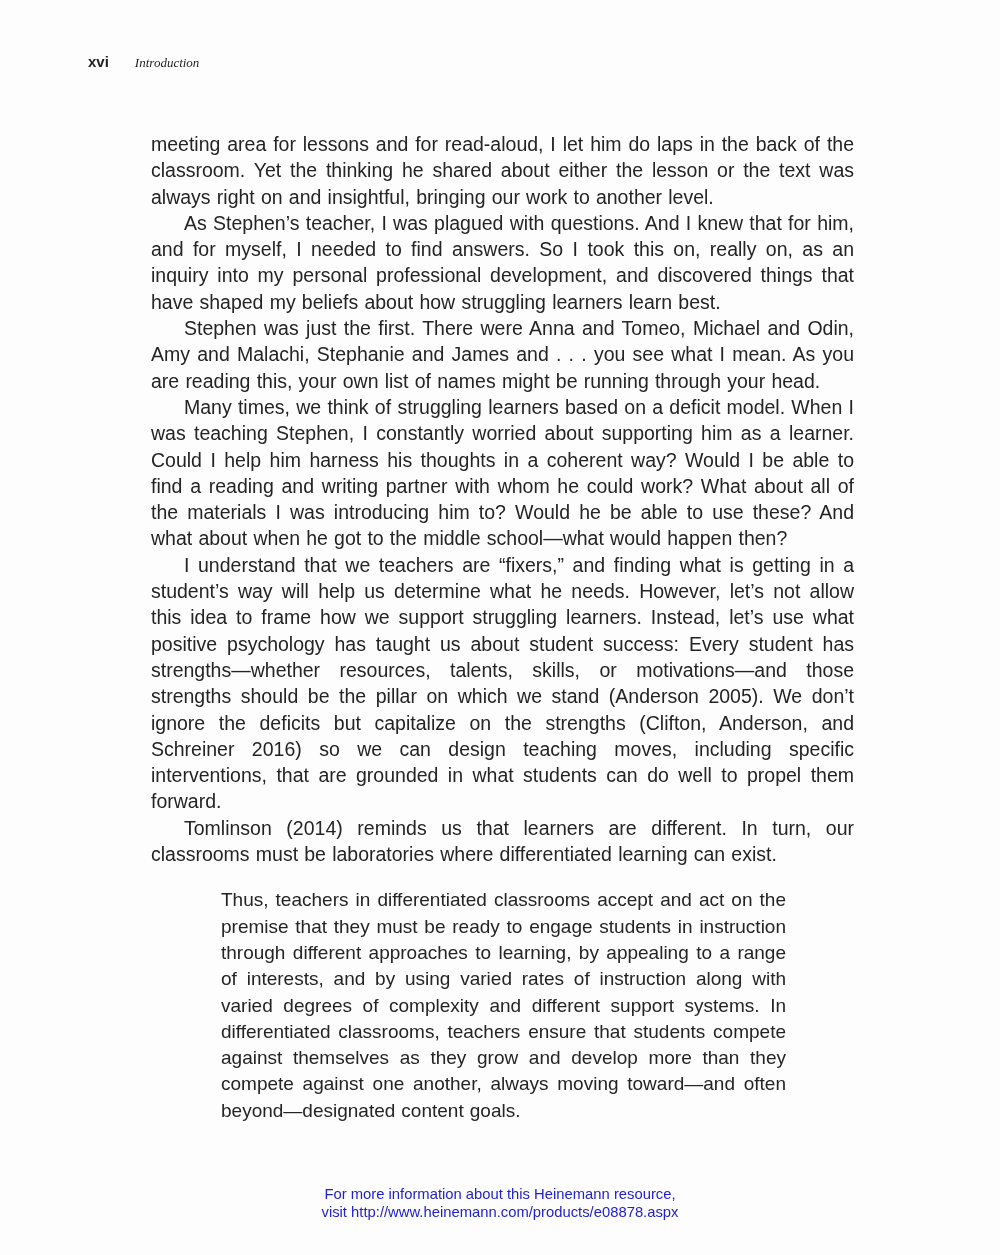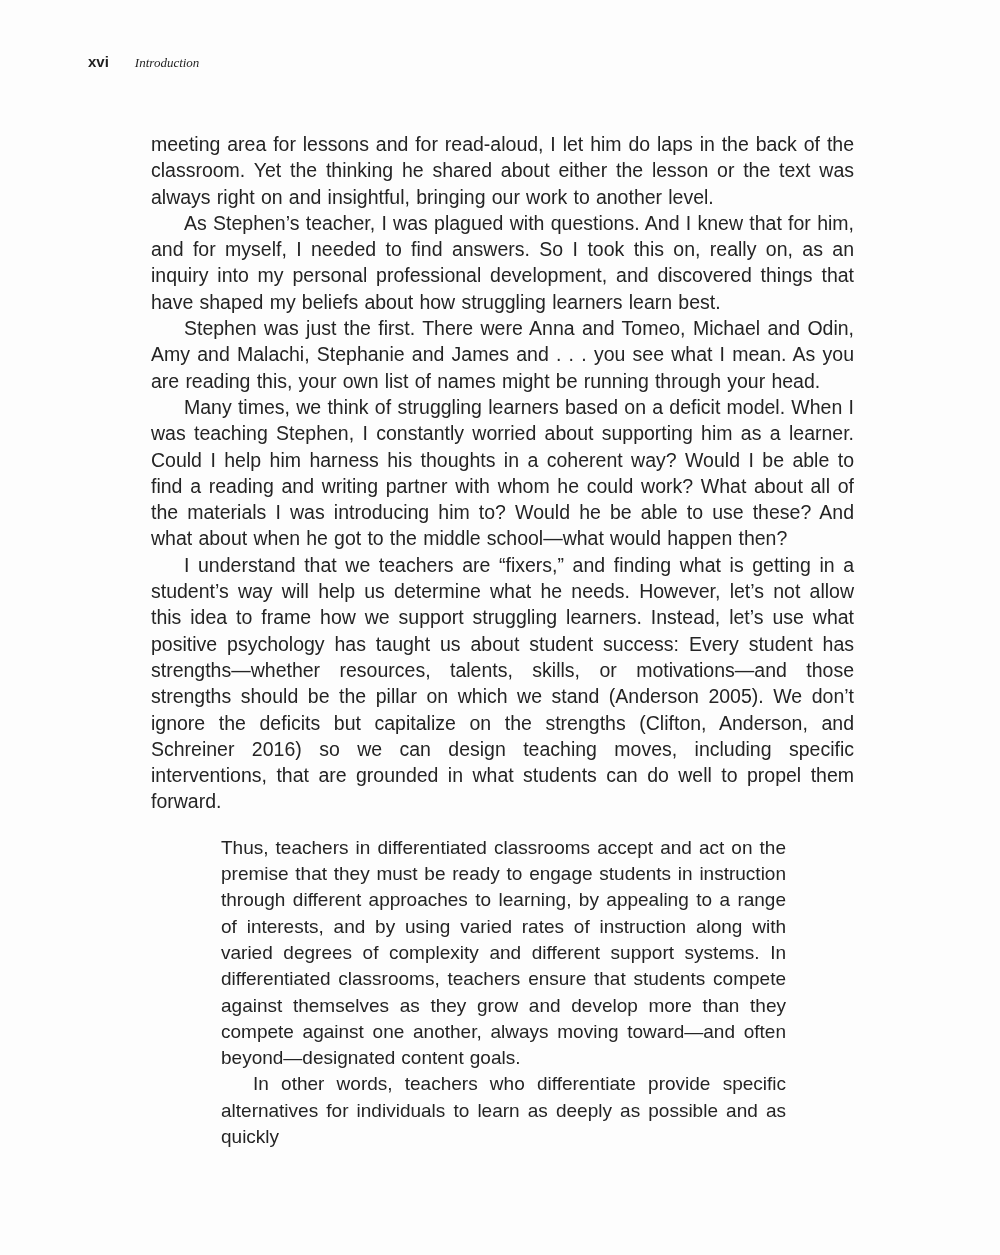--- a/index.html
+++ b/index.html
@@ -93,23 +93,25 @@
     <span class="running-head">Introduction</span>
   </div>
 
   <div class="text-column">
     <div id="body-paragraphs">
         <p>meeting area for lessons and for read-aloud, I let him do laps in the back of the classroom. Yet the thinking he shared about either the lesson or the text was always right on and insightful, bringing our work to another level.</p>
         <p class="indent">As Stephen’s teacher, I was plagued with questions. And I knew that for him, and for myself, I needed to find answers. So I took this on, really on, as an inquiry into my personal professional development, and discovered things that have shaped my beliefs about how struggling learners learn best.</p>
         <p class="indent">Stephen was just the first. There were Anna and Tomeo, Michael and Odin, Amy and Malachi, Stephanie and James and . . . you see what I mean. As you are reading this, your own list of names might be running through your head.</p>
         <p class="indent">Many times, we think of struggling learners based on a deficit model. When I was teaching Stephen, I constantly worried about supporting him as a learner. Could I help him harness his thoughts in a coherent way? Would I be able to find a reading and writing partner with whom he could work? What about all of the materials I was introducing him to? Would he be able to use these? And what about when he got to the middle school—what would happen then?</p>
         <p class="indent">I understand that we teachers are “fixers,” and finding what is getting in a student’s way will help us determine what he needs. However, let’s not allow this idea to frame how we support struggling learners. Instead, let’s use what positive psychology has taught us about student success: Every student has strengths—whether resources, talents, skills, or motivations—and those strengths should be the pillar on which we stand (Anderson 2005). We don’t ignore the deficits but capitalize on the strengths (Clifton, Anderson, and Schreiner 2016) so we can design teaching moves, including specific interventions, that are grounded in what students can do well to propel them forward.</p>
+        <p class="indent">Tomlinson (2014) reminds us that learners are different. In turn, our classrooms must be laboratories where differentiated learning can exist.</p>
       </div>
     <blockquote class="extract" id="block-quote">
         <p>Thus, teachers in differentiated classrooms accept and act on the premise that they must be ready to engage students in instruction through different approaches to learning, by appealing to a range of interests, and by using varied rates of instruction along with varied degrees of complexity and different support systems. In differentiated classrooms, teachers ensure that students compete against themselves as they grow and develop more than they compete against one another, always moving toward—and often beyond—designated content goals.</p>
-        <p class="indent">In other words, teachers who differentiate provide specific alternatives for individuals to learn as deeply as possible and as quickly</p>
       </blockquote>
   </div>
 
   <div class="footer-note" style="color: rgb(34, 34, 204);">
+    <div>For more information about this Heinemann resource,</div>
+    <div><span>visit </span><a href="#">http://www.heinemann.com/products/e08878.aspx</a></div>
   </div>
 
 </div>
 
 </body></html>

